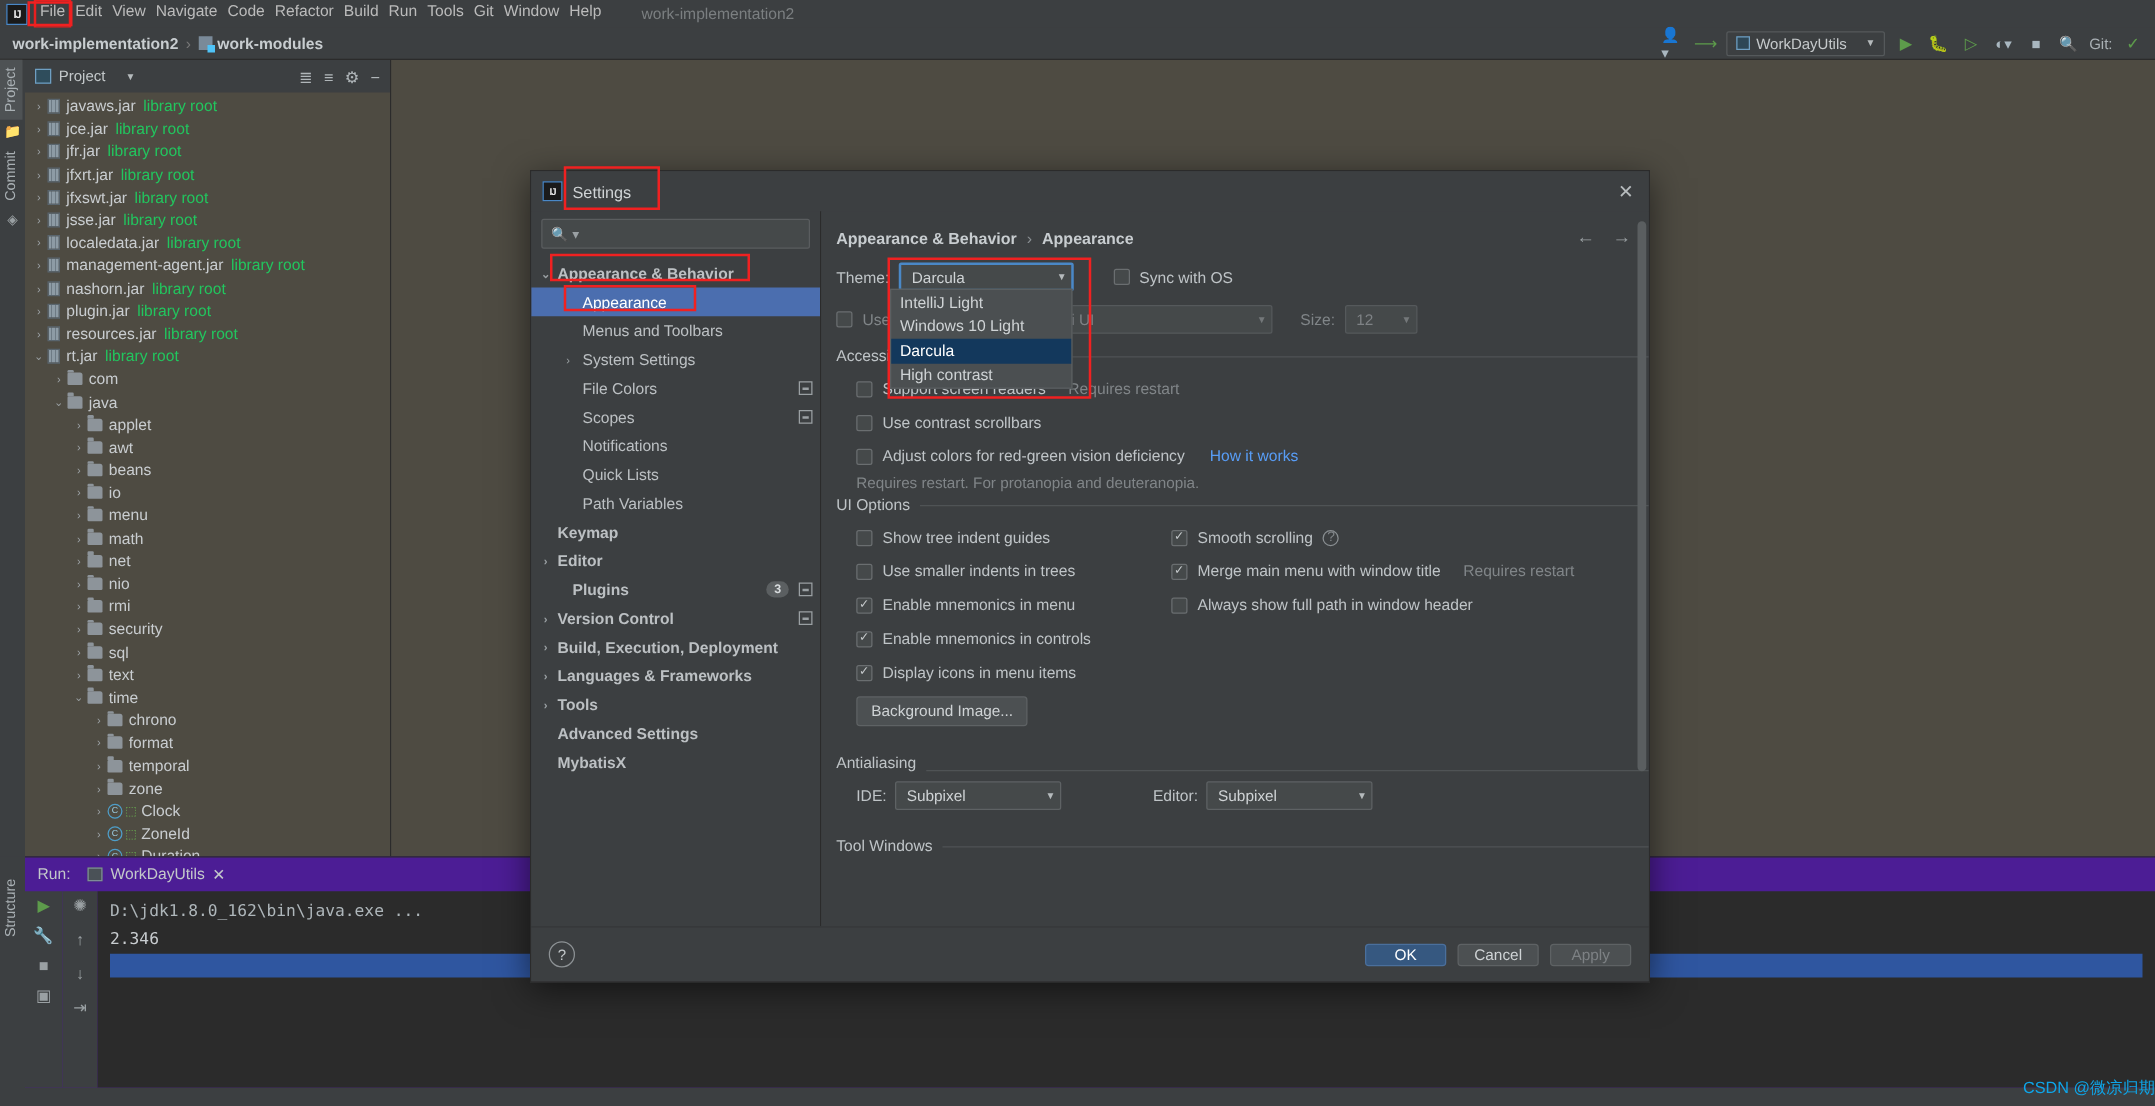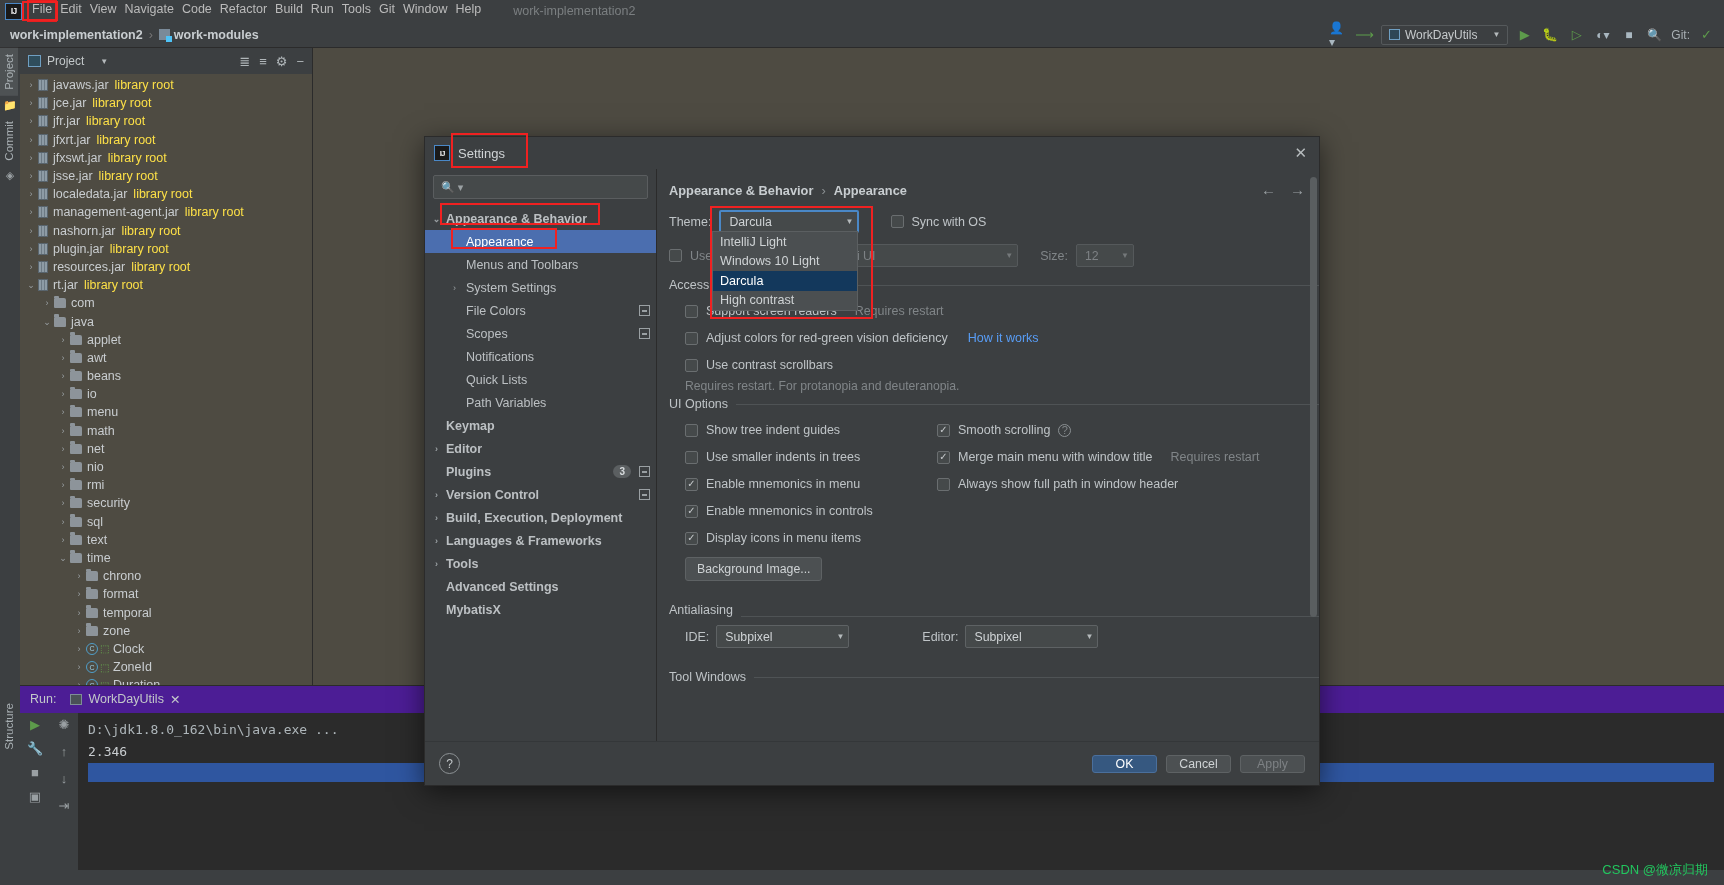--- a/index.html
+++ b/index.html
@@ -77,40 +77,40 @@
   .jar-ico {
     width: 10px; height: 12px; margin-right: 5px;
     background: repeating-linear-gradient(90deg,#8d9ba5 0 2px,#6d7a84 2px 3px);
     border: 1px solid #59656e;
   }
   .folder-ico { width: 12px; height: 10px; margin-right: 5px; background: #8d949a; border-radius: 1px 2px 1px 1px; position: relative;}
   .folder-ico::before { content:''; position:absolute; top:-2.5px; left:0; width:5px; height:2.5px; background:#8d949a; border-radius:1px 1px 0 0;}
   .cls-ico { width: 12px; height: 12px; margin-right: 2px; border-radius: 50%; border:1.6px solid #4e9ec9; color:#9fd2e8; font-size:7px; display:flex;align-items:center;justify-content:center;}
   .lock-ico { width: 9px; margin-right: 4px; color:#67a84f; font-size: 10px; }
   .lbl { color: #c9cdd0; }
-  .sub { color: #fde047; margin-left: 6px; }
+  .sub { color: #22c55e; margin-left: 6px; }
 
   
   .editor { position: absolute; left: 313px; top: 48px; right: 0; height: 637px; background: #4e4b42; }
 
   
   .runpanel { position: absolute; left: 20px; top: 685px; right: 0; height: 185px; background: #4c1d95; border-top: 1px solid #2b2b2b;}
   .run-hdr { height: 26px; display: flex; align-items: center; gap: 8px; padding-left: 10px; font-size: 12.5px; color: #c3c8ca; }
   .run-tab { display: flex; align-items: center; gap: 6px; padding: 0 6px; height: 26px; }
   .run-tab .sq { width: 12px; height: 11px; border: 1.6px solid #7e8d97; background:#4a5157; }
   .run-body { position: absolute; left: 0; top: 27px; right: 0; bottom: 0; display: flex; }
   .run-gutter { width: 30px; background: #3c3f41; display: flex; flex-direction: column; align-items: center; padding-top: 4px; gap: 9px; color: #9aa0a3; font-size: 13px; }
   .run-gutter2 { width: 28px; background: #3c3f41; display: flex; flex-direction: column; align-items: center; padding-top: 4px; gap: 12px; color: #9aa0a3; font-size: 13px;}
   .console { flex: 1; background: #2b2b2b; font-family: "DejaVu Sans Mono", monospace; font-size: 13px; color: #c9cdd0; padding: 6px 10px; line-height: 22px; }
   .console .path { color: #aeb6ba; }
   .console .sel { background: #2f56a0; display:block; height: 19px; }
 
   
   .botstrip { position: absolute; left: 0; top: 685px; width: 20px; height: 200px; background: #3c3f41; }
-  .watermark { position: absolute; right: 16px; bottom: 6px; color: #22c55e; font-size: 13px; }
+  .watermark { position: absolute; right: 0; bottom: 6px; color: #0ea5e9; font-size: 13px; }
 
   
   .dialog {
     position: absolute; left: 424px; top: 136px; width: 896px; height: 650px;
     background: #3c3f41; border: 1px solid #2b2b2b;
     box-shadow: 0 6px 26px rgba(0,0,0,.55);
     display: flex; flex-direction: column;
   }
   .dlg-title {
     height: 32px; background: #3c3f41; display: flex; align-items: center;
@@ -580,21 +580,21 @@
             <div class="nav-row b">
               <span class="nav-arrow" style="margin-left: 4px;"></span>
               <span style="margin-left: 2px;">Keymap</span>
             </div>
             <div class="nav-row b">
               <span class="nav-arrow" style="margin-left: 4px;">›</span>
               <span style="margin-left: 2px;">Editor</span>
             </div>
             <div class="nav-row b">
               <span class="nav-arrow" style="margin-left: 4px;"></span>
-              <span style="margin-left: 2px;">Plugins</span>
+              <span style="margin-left: 14px;">Plugins</span>
               <span class="nav-badge">
                 <span class="count-pill">3</span>
                 <span class="plus-sq"></span>
               </span>
             </div>
             <div class="nav-row b">
               <span class="nav-arrow" style="margin-left: 4px;">›</span>
               <span style="margin-left: 2px;">Version Control</span>
               <span class="nav-badge">
                 <span class="plus-sq"></span>
@@ -669,26 +669,26 @@
           </div>
 
           <div style="padding-left:16px;">
             <div class="cbrow">
               <span class="chk"></span>
               <span>Support screen readers</span>
               <span class="muted" style="margin-left:10px;">Requires restart</span>
             </div>
             <div class="cbrow" style="margin-top:5px;">
               <span class="chk"></span>
+              <span>Use contrast scrollbars</span>
+            </div>
+            <div class="cbrow" style="margin-top:5px;">
+              <span class="chk"></span>
               <span>Adjust colors for red-green vision deficiency</span>
               <span class="link" style="margin-left:12px;">How it works</span>
-            </div>
-            <div class="cbrow" style="margin-top:5px;">
-              <span class="chk"></span>
-              <span>Use contrast scrollbars</span>
             </div>
             <div class="muted" style="margin-top:3px;font-size:12.2px;">Requires restart. For protanopia and deuteranopia.</div>
           </div>
 
           <div class="grouphdr" style="margin-top:4px;">
             <span>UI Options</span>
             <span class="line"></span>
           </div>
 
           <div style="display:flex;padding-left:16px;">

